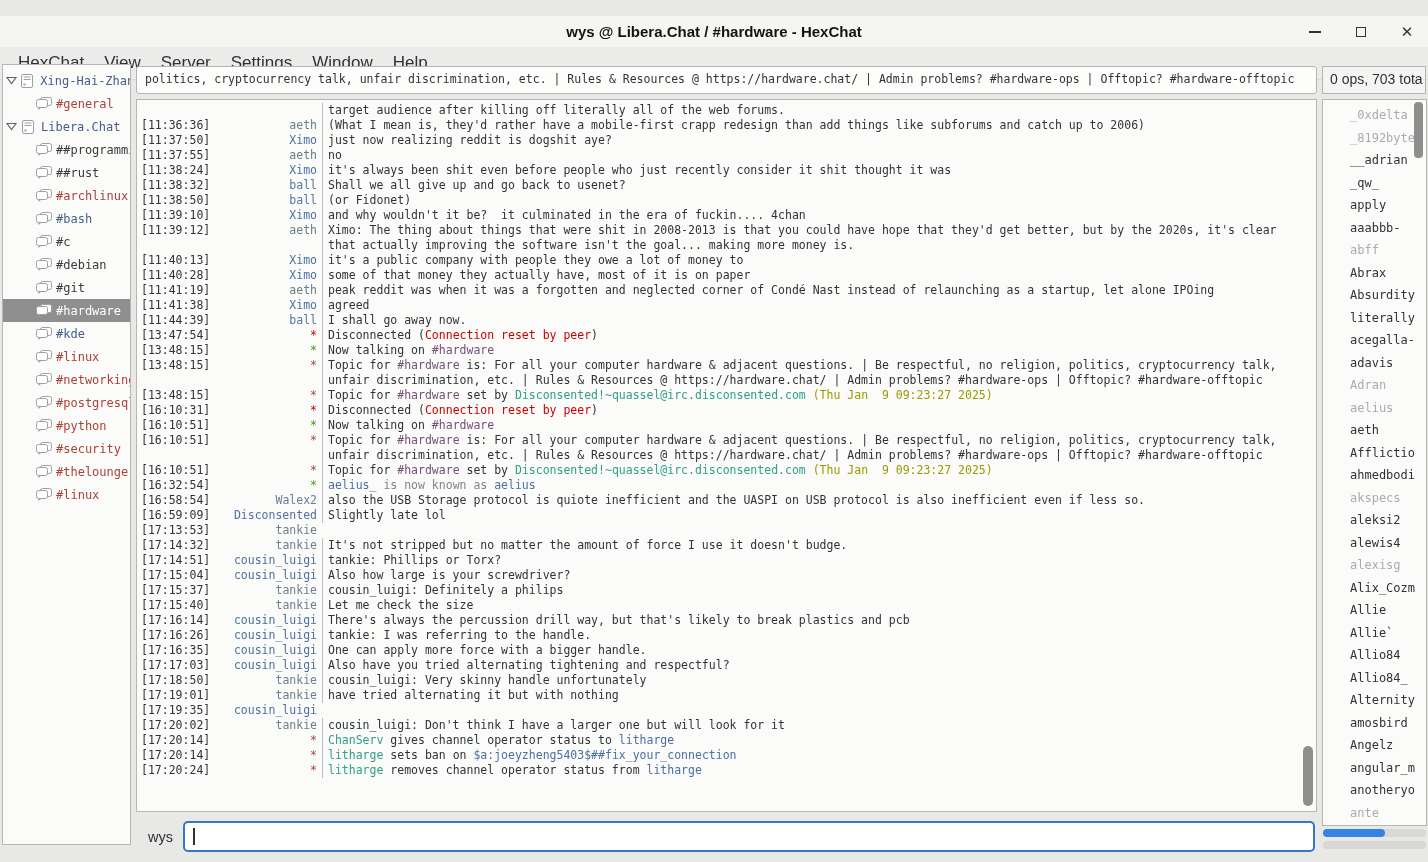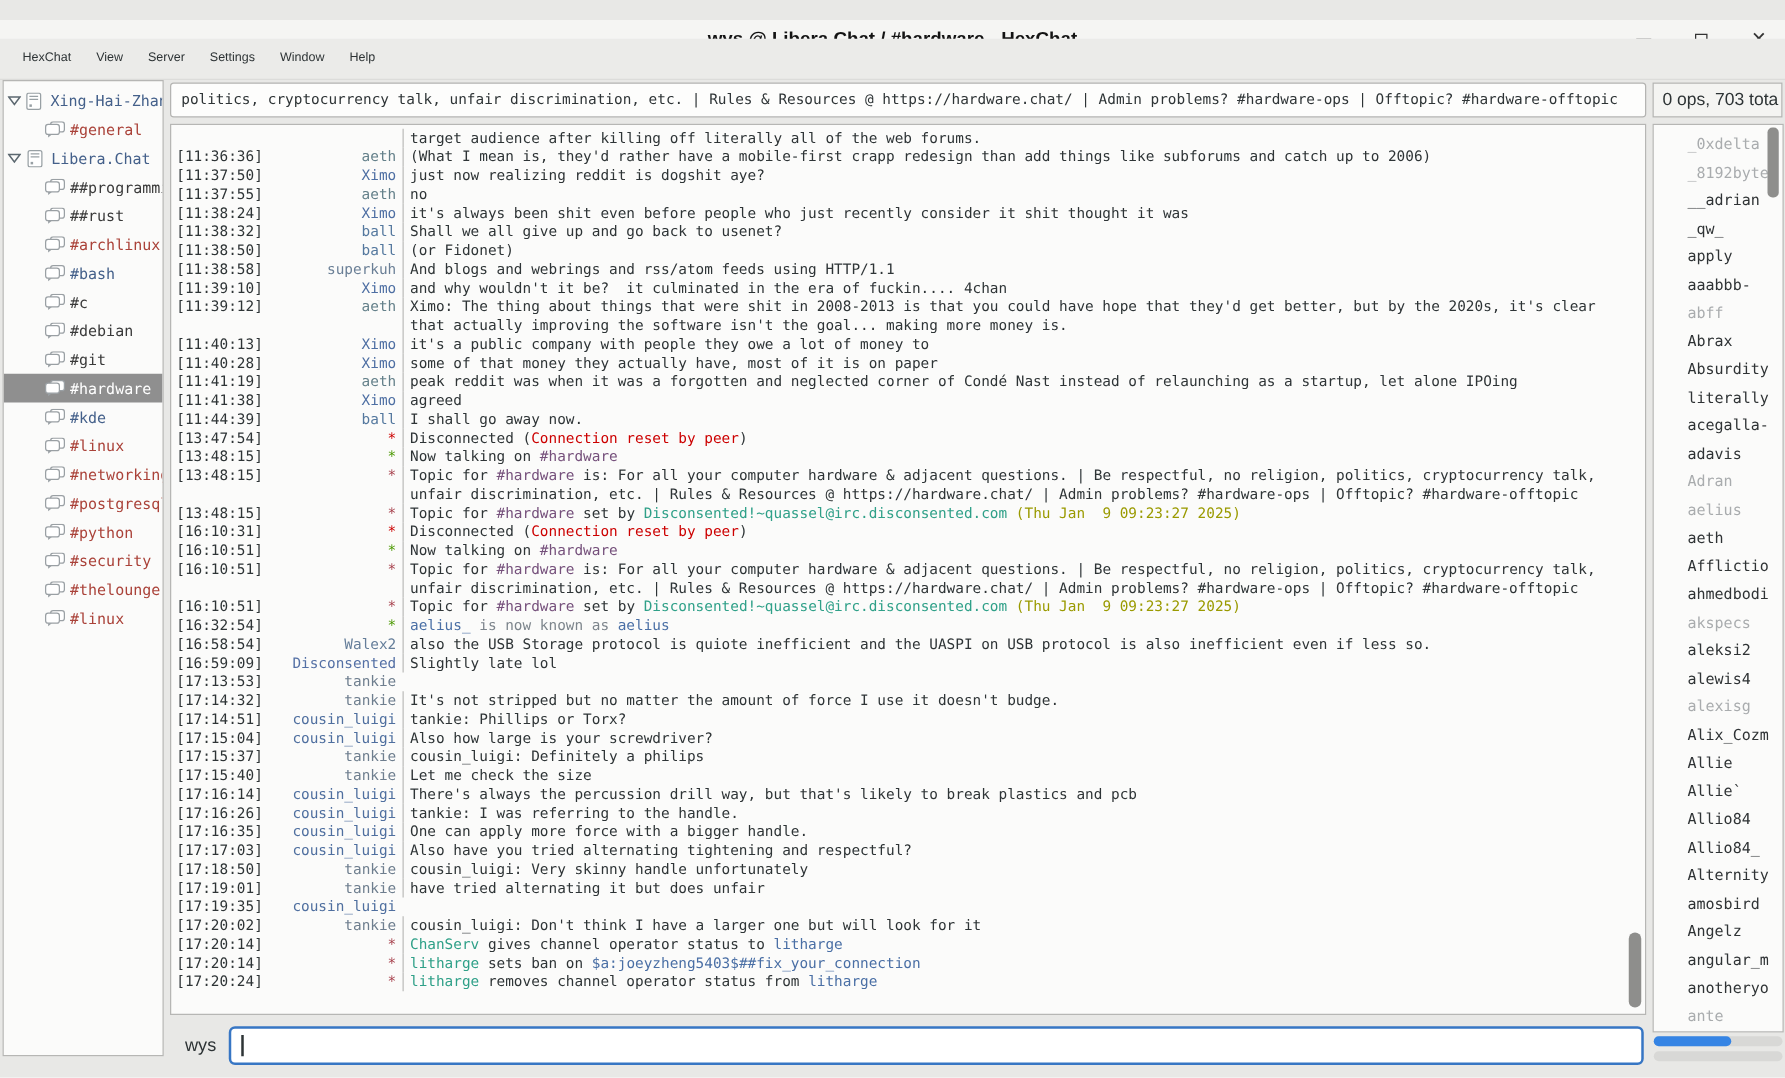--- a/index.html
+++ b/index.html
@@ -7,22 +7,22 @@
        font-family:"Liberation Sans",sans-serif;-webkit-font-smoothing:antialiased}
   
   .titlebar{position:absolute;left:0;top:16px;right:0;height:31px;background:#f5f5f3;}
   .title{text-align:center;line-height:31px;font-size:15px;font-weight:bold;color:#131313}
   .winbtns{position:absolute;right:14px;top:0;height:31px;display:flex;align-items:center;gap:32px}
   .wb{display:inline-flex;align-items:center;justify-content:center;width:14px;height:14px;color:#333}
   .ic-min{width:12px;height:2px;background:#333;display:inline-block}
   .ic-max{width:10px;height:10px;border:1.5px solid #333;display:inline-block;box-sizing:border-box}
   .ic-close{font-size:15px;line-height:14px;color:#333}
   
-  .menubar{position:absolute;left:0;top:31px;right:0;height:32px;background:#ebebe9;border-bottom:1px solid #dcdcda;
-           display:flex;align-items:center;padding-left:8px;font-size:10px;color:#2d3335}
+  .menubar{position:absolute;left:0;top:47px;right:0;height:32px;background:#ebebe9;border-bottom:1px solid #dcdcda;
+           display:flex;align-items:center;padding-left:8px;font-size:17px;color:#2d3335}
   .menu-item{padding:0 10px;line-height:32px}
   
   .topic{position:absolute;left:136px;top:66px;width:1181px;height:28px;box-sizing:border-box;
          background:#fdfdfc;border:1px solid #b4b4b2;border-radius:3px;
          font-family:"DejaVu Sans Mono",monospace;font-size:11.5px;color:#2e3436;line-height:25px;
          padding:0 8px;white-space:nowrap;overflow:hidden}
   .count{position:absolute;left:1322px;top:66px;width:104px;height:28px;box-sizing:border-box;
          background:#f4f4f2;border:1px solid #b4b4b2;font-size:14px;line-height:25px;padding-left:7px;
          color:#2d3335;white-space:nowrap;overflow:hidden}
   
@@ -345,25 +345,20 @@
       <span class="time">[11:38:32]</span>
       <span class="nick" style="color: rgb(84, 120, 158);">ball</span>
       <div class="body"><span>Shall we all give up and go back to usenet?</span></div>
     </div>
     <div class="msg">
       <span class="time">[11:38:50]</span>
       <span class="nick" style="color: rgb(84, 120, 158);">ball</span>
       <div class="body"><span>(or Fidonet)</span></div>
     </div>
     <div class="msg">
-      <span class="time">[11:38:58]</span>
-      <span class="nick" style="color: rgb(106, 127, 150);">superkuh</span>
-      <div class="body"><span>And blogs and webrings and rss/atom feeds using HTTP/1.1</span></div>
-    </div>
-    <div class="msg">
       <span class="time">[11:39:10]</span>
       <span class="nick" style="color: rgb(78, 111, 163);">Ximo</span>
       <div class="body"><span>and why wouldn't it be?  it culminated in the era of fuckin.... 4chan</span></div>
     </div>
     <div class="msg">
       <span class="time">[11:39:12]</span>
       <span class="nick" style="color: rgb(100, 128, 138);">aeth</span>
       <div class="body"><span>Ximo: The thing about things that were shit in 2008-2013 is that you could have hope that they'd get better, but by the 2020s, it's clear
 that actually improving the software isn't the goal... making more money is.</span></div>
     </div>
@@ -499,21 +494,21 @@
       <div class="body"><span>Also have you tried alternating tightening and respectful?</span></div>
     </div>
     <div class="msg">
       <span class="time">[17:18:50]</span>
       <span class="nick" style="color: rgb(110, 126, 142);">tankie</span>
       <div class="body"><span>cousin_luigi: Very skinny handle unfortunately</span></div>
     </div>
     <div class="msg">
       <span class="time">[17:19:01]</span>
       <span class="nick" style="color: rgb(110, 126, 142);">tankie</span>
-      <div class="body"><span>have tried alternating it but does unfair</span></div>
+      <div class="body"><span>have tried alternating it but with nothing</span></div>
     </div>
     <div class="msg">
       <span class="time">[17:19:35]</span>
       <span class="nick" style="color: rgb(79, 111, 159);">cousin_luigi</span>
     </div>
     <div class="msg">
       <span class="time">[17:20:02]</span>
       <span class="nick" style="color: rgb(110, 126, 142);">tankie</span>
       <div class="body"><span>cousin_luigi: Don't think I have a larger one but will look for it</span></div>
     </div>

